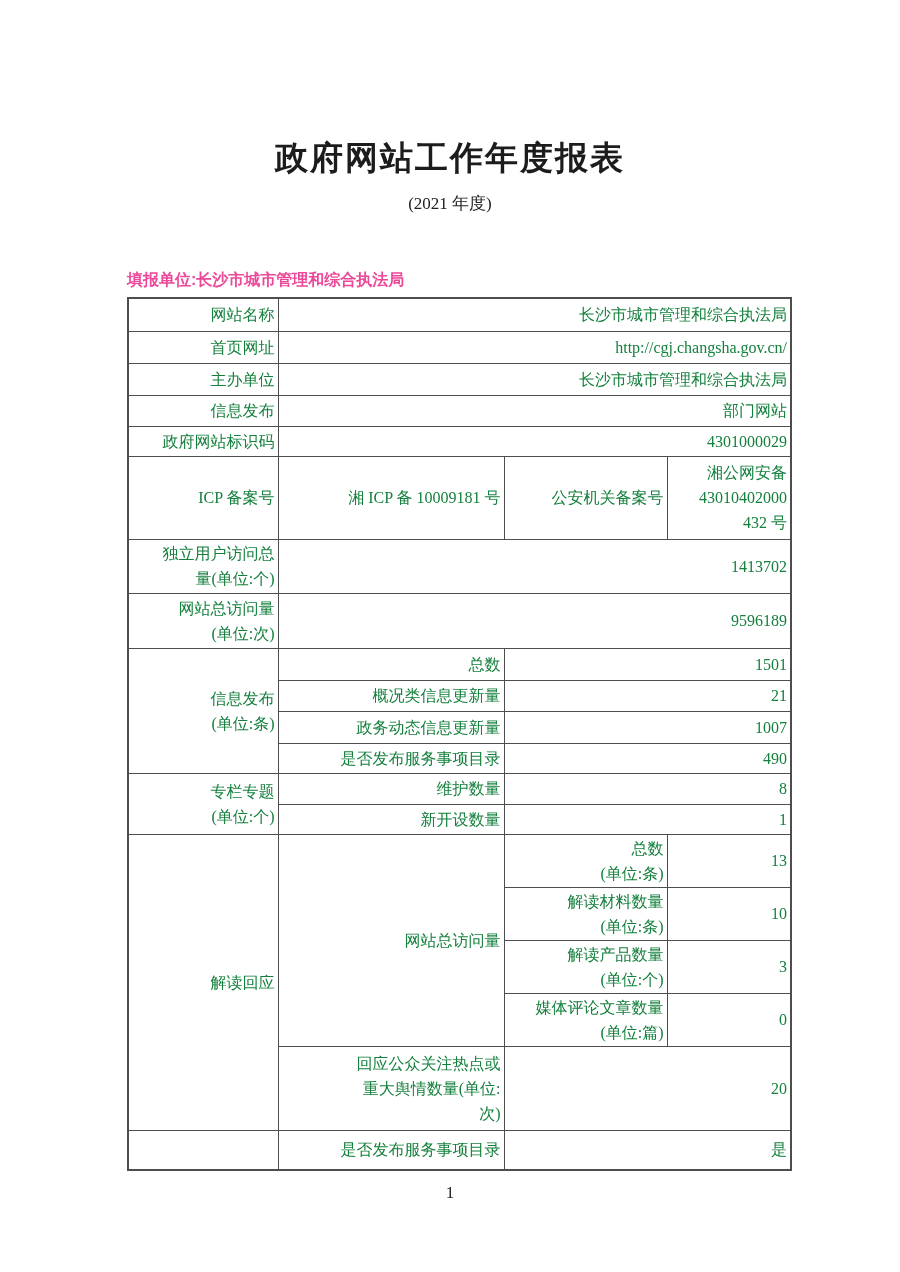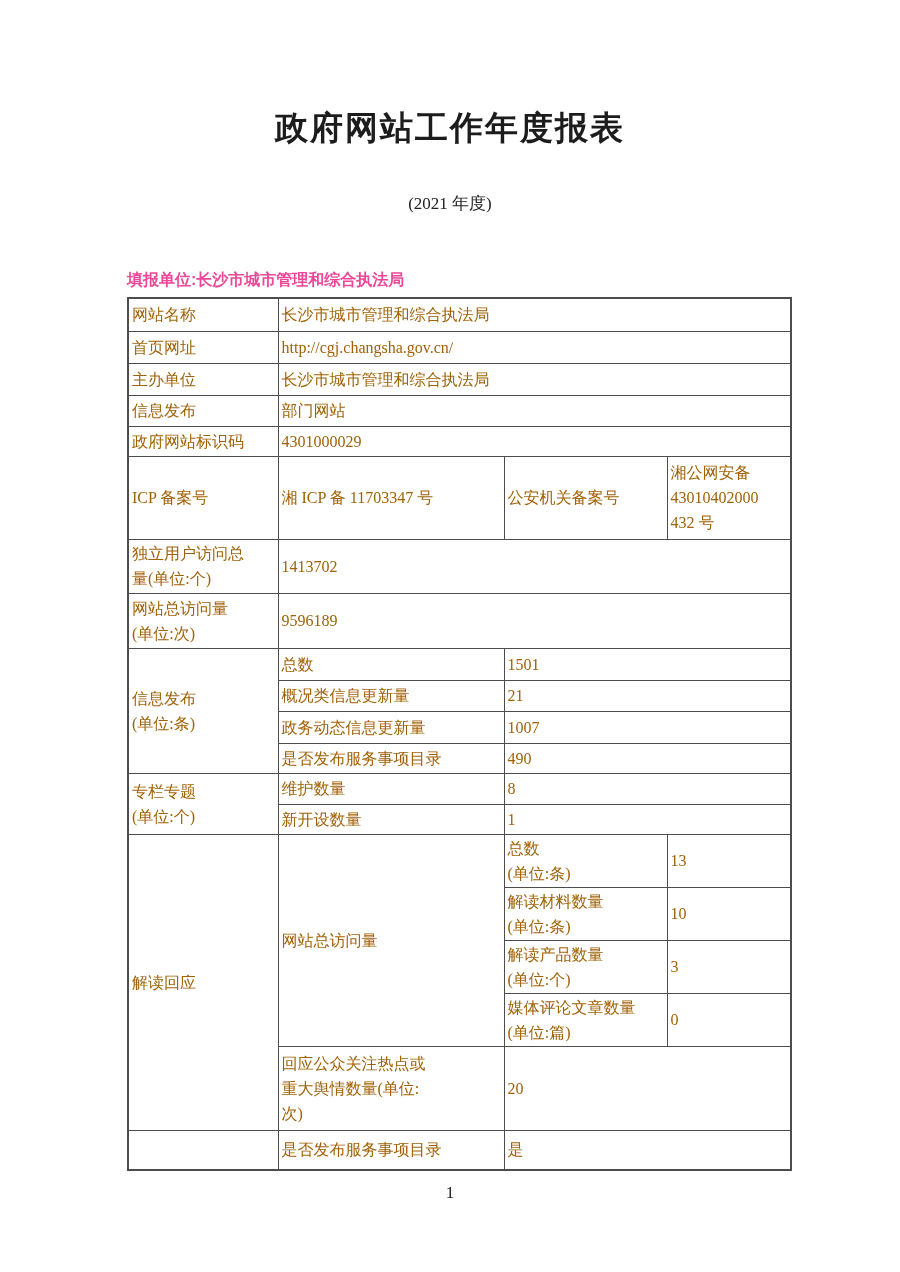--- a/index.html
+++ b/index.html
@@ -2,42 +2,42 @@
 <html><head>
 <meta charset="utf-8">
 <style>
   html,body{margin:0;padding:0;background:#e8e8e8;}
   .page{
     position:relative;width:900px;height:1272px;background:#ffffff;
     margin:0 auto;overflow:hidden;
     font-family:"Liberation Serif","DejaVu Serif",serif;color:#2b2b2b;
   }
   .doc-title{
-    position:absolute;top:106px;left:0;width:100%;
+    position:absolute;top:136px;left:0;width:100%;
     text-align:center;font-size:33px;font-weight:bold;letter-spacing:2px;
     color:#1c1c1c;font-family:"Liberation Serif","DejaVu Serif",serif;
   }
   .doc-subtitle{
     position:absolute;top:192px;left:0;width:100%;
     text-align:center;font-size:17px;color:#222;
   }
   .reporting-unit{
     position:absolute;top:270px;left:127px;
     font-size:16px;font-weight:bold;color:#ec4899;
     font-family:"Liberation Sans","DejaVu Sans",sans-serif;
   }
   table.report{
     position:absolute;top:297px;left:127px;
     width:663px;table-layout:fixed;border-collapse:collapse;
     border:2px solid #4d4d4d;
   }
   table.report td{
     border:1px solid #4d4d4d;
-    text-align:left;vertical-align:middle;
-    font-size:16px;line-height:25px;color:#a16207;
+    text-align:right;vertical-align:middle;
+    font-size:16px;line-height:25px;color:#15803d;
     padding:1px 3px;white-space:pre-line;
     overflow:hidden;
     font-family:Liberation Serif, serif;
   }
   .page-number{
     position:absolute;top:1183px;left:0;width:100%;
     text-align:center;font-size:17px;color:#222;
   }
 </style>
 </head>
@@ -72,21 +72,21 @@
     <tr style="height:31px">
       <td>信息发布</td>
       <td colspan="3">部门网站</td>
     </tr>
     <tr style="height:30px">
       <td>政府网站标识码</td>
       <td colspan="3">4301000029</td>
     </tr>
     <tr style="height:83px">
       <td>ICP 备案号</td>
-      <td>湘 ICP 备 11703347 号</td>
+      <td>湘 ICP 备 10009181 号</td>
       <td>公安机关备案号</td>
       <td>湘公网安备
 43010402000
 432 号</td>
     </tr>
     <tr style="height:54px">
       <td>独立用户访问总
 量(单位:个)</td>
       <td colspan="3">1413702</td>
     </tr>

